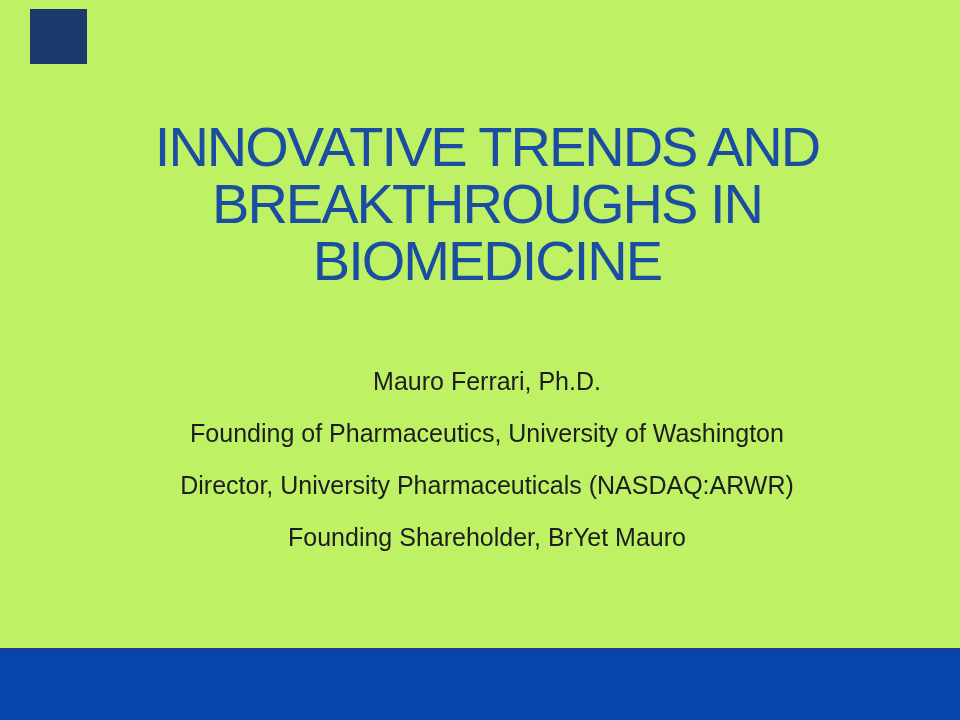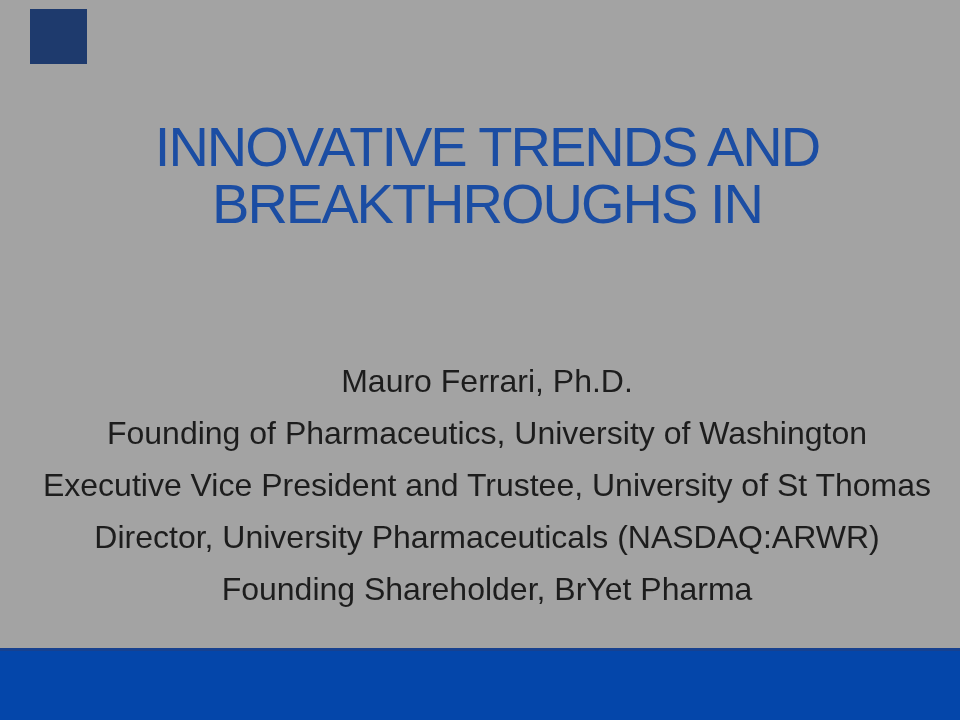--- a/index.html
+++ b/index.html
@@ -5,21 +5,21 @@
   html, body {
     margin: 0;
     padding: 0;
     background: #ffffff;
   }
   .slide {
     position: relative;
     width: 960px;
     height: 720px;
     overflow: hidden;
-    background: #a3a3a3;
+    background: #bef264;
     font-family: "Liberation Sans", sans-serif;
   }
   .accent-square {
     position: absolute;
     left: 30px;
     top: 9px;
     width: 57px;
     height: 55px;
     background: #1e3a6d;
   }
@@ -38,21 +38,21 @@
     white-space: nowrap;
   }
   .subtitle-block {
     position: absolute;
     top: 355px;
     left: 0;
     right: 0;
     padding-left: 14px;
     text-align: center;
     color: #1d1d1d;
-    font-size: 32px;
+    font-size: 25px;
     line-height: 52px;
     font-weight: 400;
     white-space: nowrap;
   }
   .footer-bar {
     position: absolute;
     left: 0;
     right: 0;
     bottom: 0;
     height: 72px;
@@ -64,25 +64,25 @@
 </head>
 <body>
 
 <div class="slide">
 
   <div class="accent-square"></div>
 
   <div class="title-block">
     <div>INNOVATIVE TRENDS AND</div>
     <div>BREAKTHROUGHS IN</div>
+    <div>BIOMEDICINE</div>
   </div>
 
   <div class="subtitle-block">
     <div>Mauro Ferrari, Ph.D.</div>
     <div>Founding of Pharmaceutics, University of Washington</div>
-    <div>Executive Vice President and Trustee, University of St Thomas</div>
     <div>Director, University Pharmaceuticals (NASDAQ:ARWR)</div>
-    <div>Founding Shareholder, BrYet Pharma</div>
+    <div>Founding Shareholder, BrYet Mauro</div>
   </div>
 
   <div class="footer-bar"></div>
 
 </div>
 
 </body></html>

